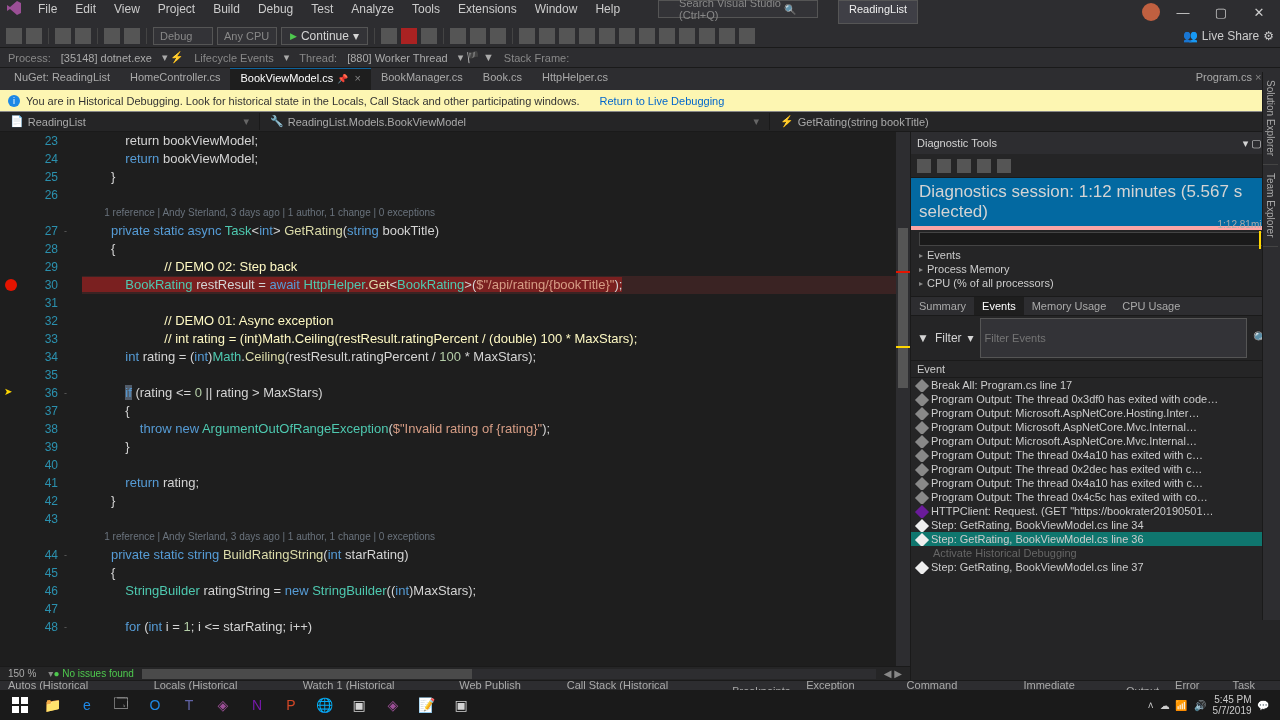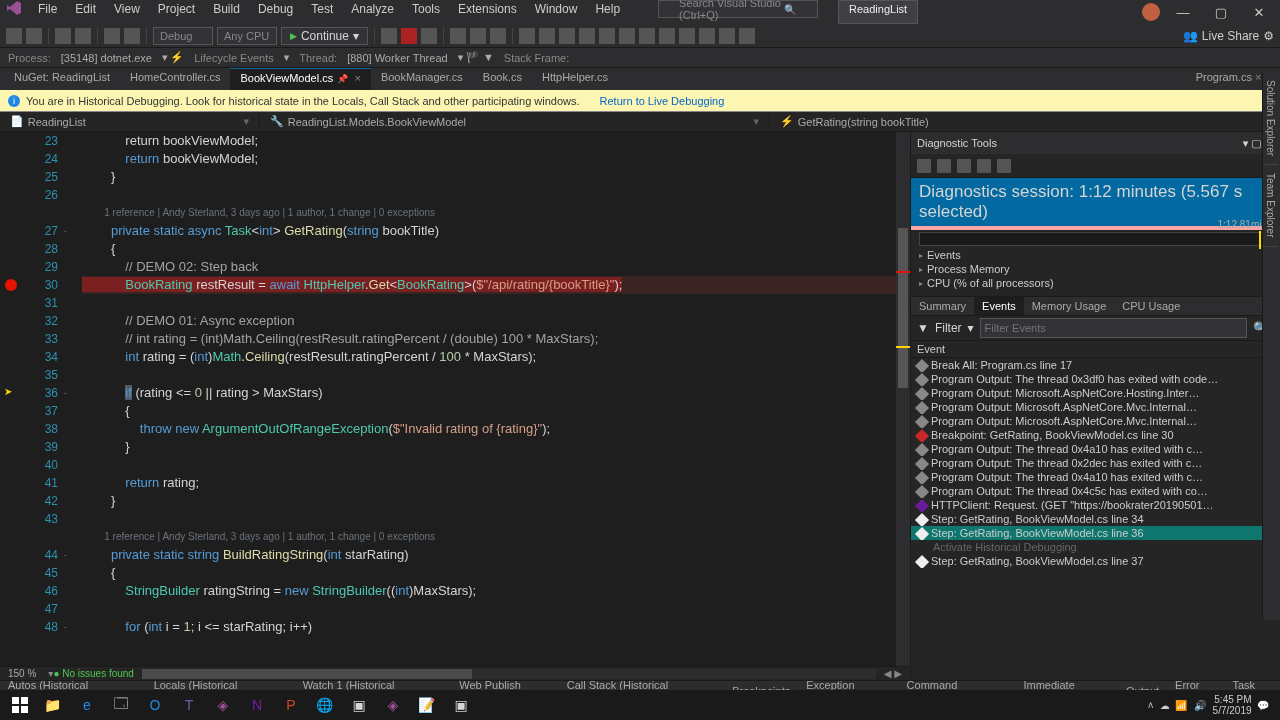--- a/index.html
+++ b/index.html
@@ -56,41 +56,41 @@
 .breakpoint { position:absolute; width:12px; height:12px; background:#e51400; border-radius:50%; left:5px;}
 .arrow { position:absolute; left:4px; color:#ffd700; font-size:10px;}
 .fold-margin { width: 14px; background:#1e1e1e; color:#666; font-size:9px; line-height:18px;}
 .fold { height:18px;}
 .code { flex: 1; padding-left: 4px; line-height: 18px; white-space: pre; color:#d4d4d4; position:relative;}
 .codelens { color: #6a737d; font-size: 10px; height:18px; line-height:18px;}
 .kw { color: #569cd6; }
 .type { color: #4ec9b0; }
 .str { color: #d69d85; }
 .num { color: #b5cea8; }
-.cmt { color: #a3a3a3; }
+.cmt { color: #fef9c3; margin-left: 39px; }
 .mtd { color: #dcdcaa; }
 .hl-line { background: #3a2323; }
 .red-sel { background:#7a2020;}
 .if-sel { background:#515c6a;}
 
 .diag-panel { flex: 1; background: #252526; border-left: 1px solid #1a1a1a; display:flex; flex-direction:column;}
 .diag-head { height: 22px; background: #2d2d30; display:flex; align-items:center; padding:0 6px; font-size:11px;}
 .diag-head .title { flex:1;}
 .diag-tb { height: 24px; display:flex; align-items:center; gap:6px; padding:0 6px; border-bottom:1px solid #1a1a1a;}
 .diag-tb div { width:14px; height:14px; background:#555;}
 .diag-session { padding: 4px 8px; font-size: 17px; background:#0369a1; border-bottom:4px solid #fca5a5;}
 .timeline { height:14px; background:#1a1a1a; margin:2px 8px; position:relative; border:1px solid #444;}
 .timeline .cursor { position:absolute; right:10px; top:-2px; width:2px; height:18px; background:#ffd700;}
 .track { padding: 1px 8px; font-size: 11px; color:#ccc; display:flex; align-items:center;}
 .track::before { content:"▸"; margin-right:4px; color:#888; font-size:8px;}
 .diag-tabs { display:flex; background:#2d2d30; border-bottom:1px solid #1a1a1a; border-top:1px solid #1a1a1a; margin-top:6px;}
 .diag-tab { padding:3px 8px; font-size:11px; color:#aaa; cursor:default;}
 .diag-tab.active { background:#1e1e1e; color:#fff;}
 .filter-row { display:flex; align-items:center; padding:2px 6px; gap:6px; border-bottom:1px solid #1a1a1a;}
-.filter-input { flex:1; background:#333337; border:1px solid #555; color:#888; padding:3px 4px; font-size:11px;}
+.filter-input { flex:1; background:#333337; border:1px solid #555; color:#888; padding:13px 4px; font-size:11px;}
 .ev-head { padding:2px 6px; border-bottom:1px solid #1a1a1a; font-size:11px; color:#ccc;}
 .ev-list { flex:1; overflow:hidden; font-size:11px;}
 .ev-row { padding:1px 6px; display:flex; gap:4px; color:#ccc; white-space:nowrap; overflow:hidden;}
 .ev-row.sel { background:#0f766e;}
 .diamond { width:10px; height:10px; transform:rotate(45deg); flex-shrink:0; margin-top:2px;}
 .d-gray { background:#888;}
 .d-blue { background:#0e639c;}
 .d-red { background:#c62828;}
 .d-purple { background:#6a1b9a;}
 .d-white { background:#eee;}
@@ -388,24 +388,20 @@
         </div>
         <div class="ev-row">
           <div class="diamond d-gray"></div>
           <span>Program Output: Microsoft.AspNetCore.Mvc.Internal…</span>
         </div>
         <div class="ev-row">
           <div class="diamond d-gray"></div>
           <span>Program Output: Microsoft.AspNetCore.Mvc.Internal…</span>
         </div>
         <div class="ev-row">
-          <div class="diamond d-red"></div>
-          <span>Breakpoint: GetRating, BookViewModel.cs line 30</span>
-        </div>
-        <div class="ev-row">
           <div class="diamond d-gray"></div>
           <span>Program Output: The thread 0x4a10 has exited with c…</span>
         </div>
         <div class="ev-row">
           <div class="diamond d-gray"></div>
           <span>Program Output: The thread 0x2dec has exited with c…</span>
         </div>
         <div class="ev-row">
           <div class="diamond d-gray"></div>
           <span>Program Output: The thread 0x4a10 has exited with c…</span>

